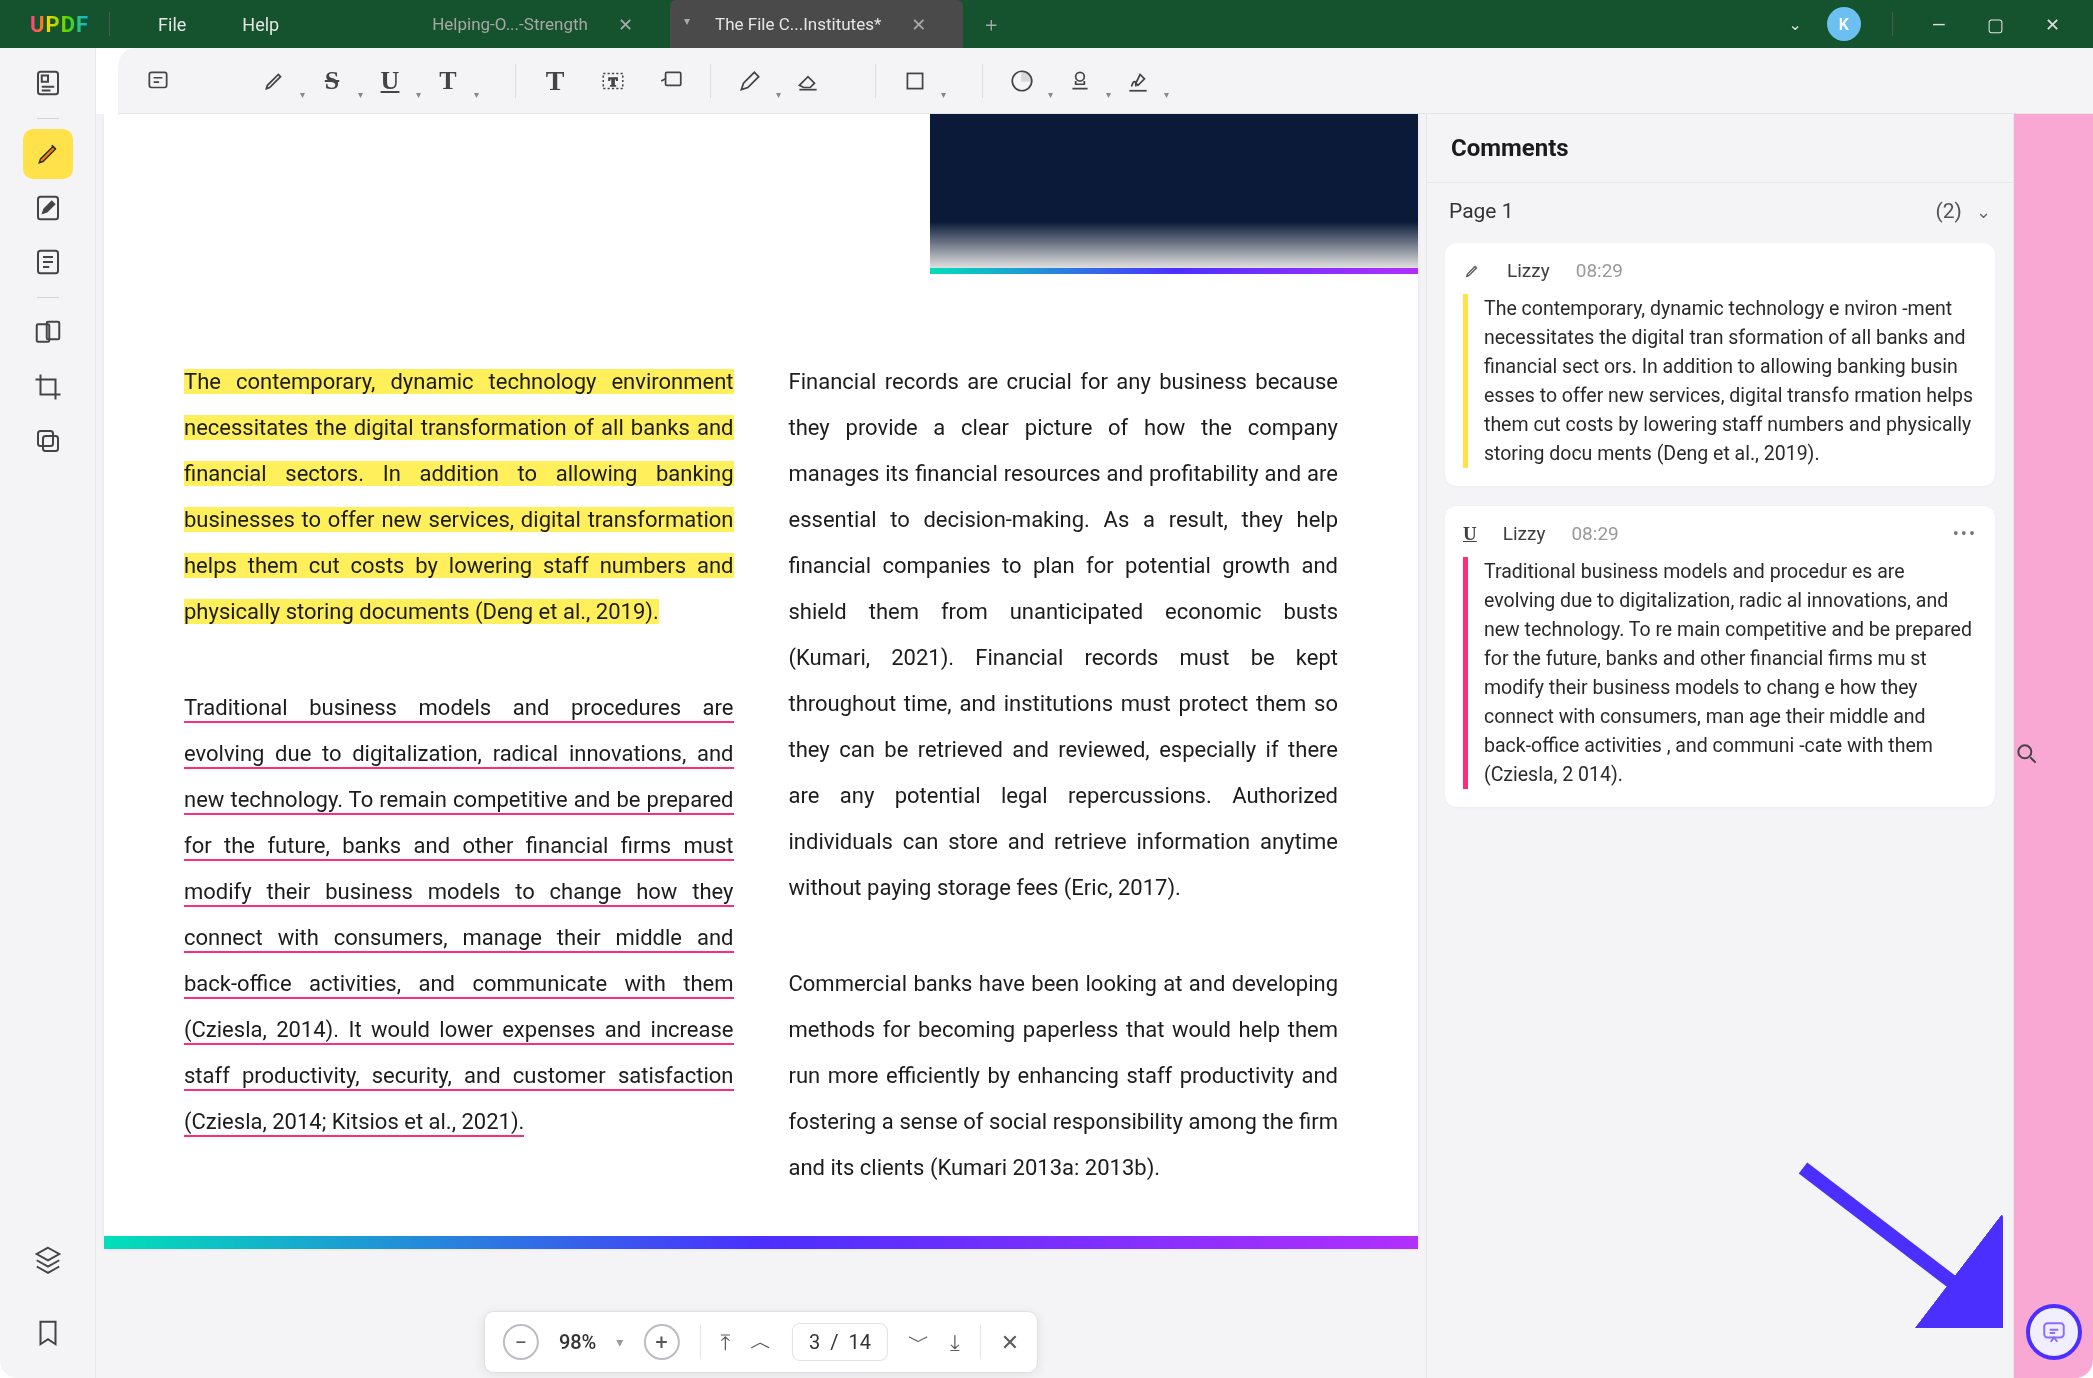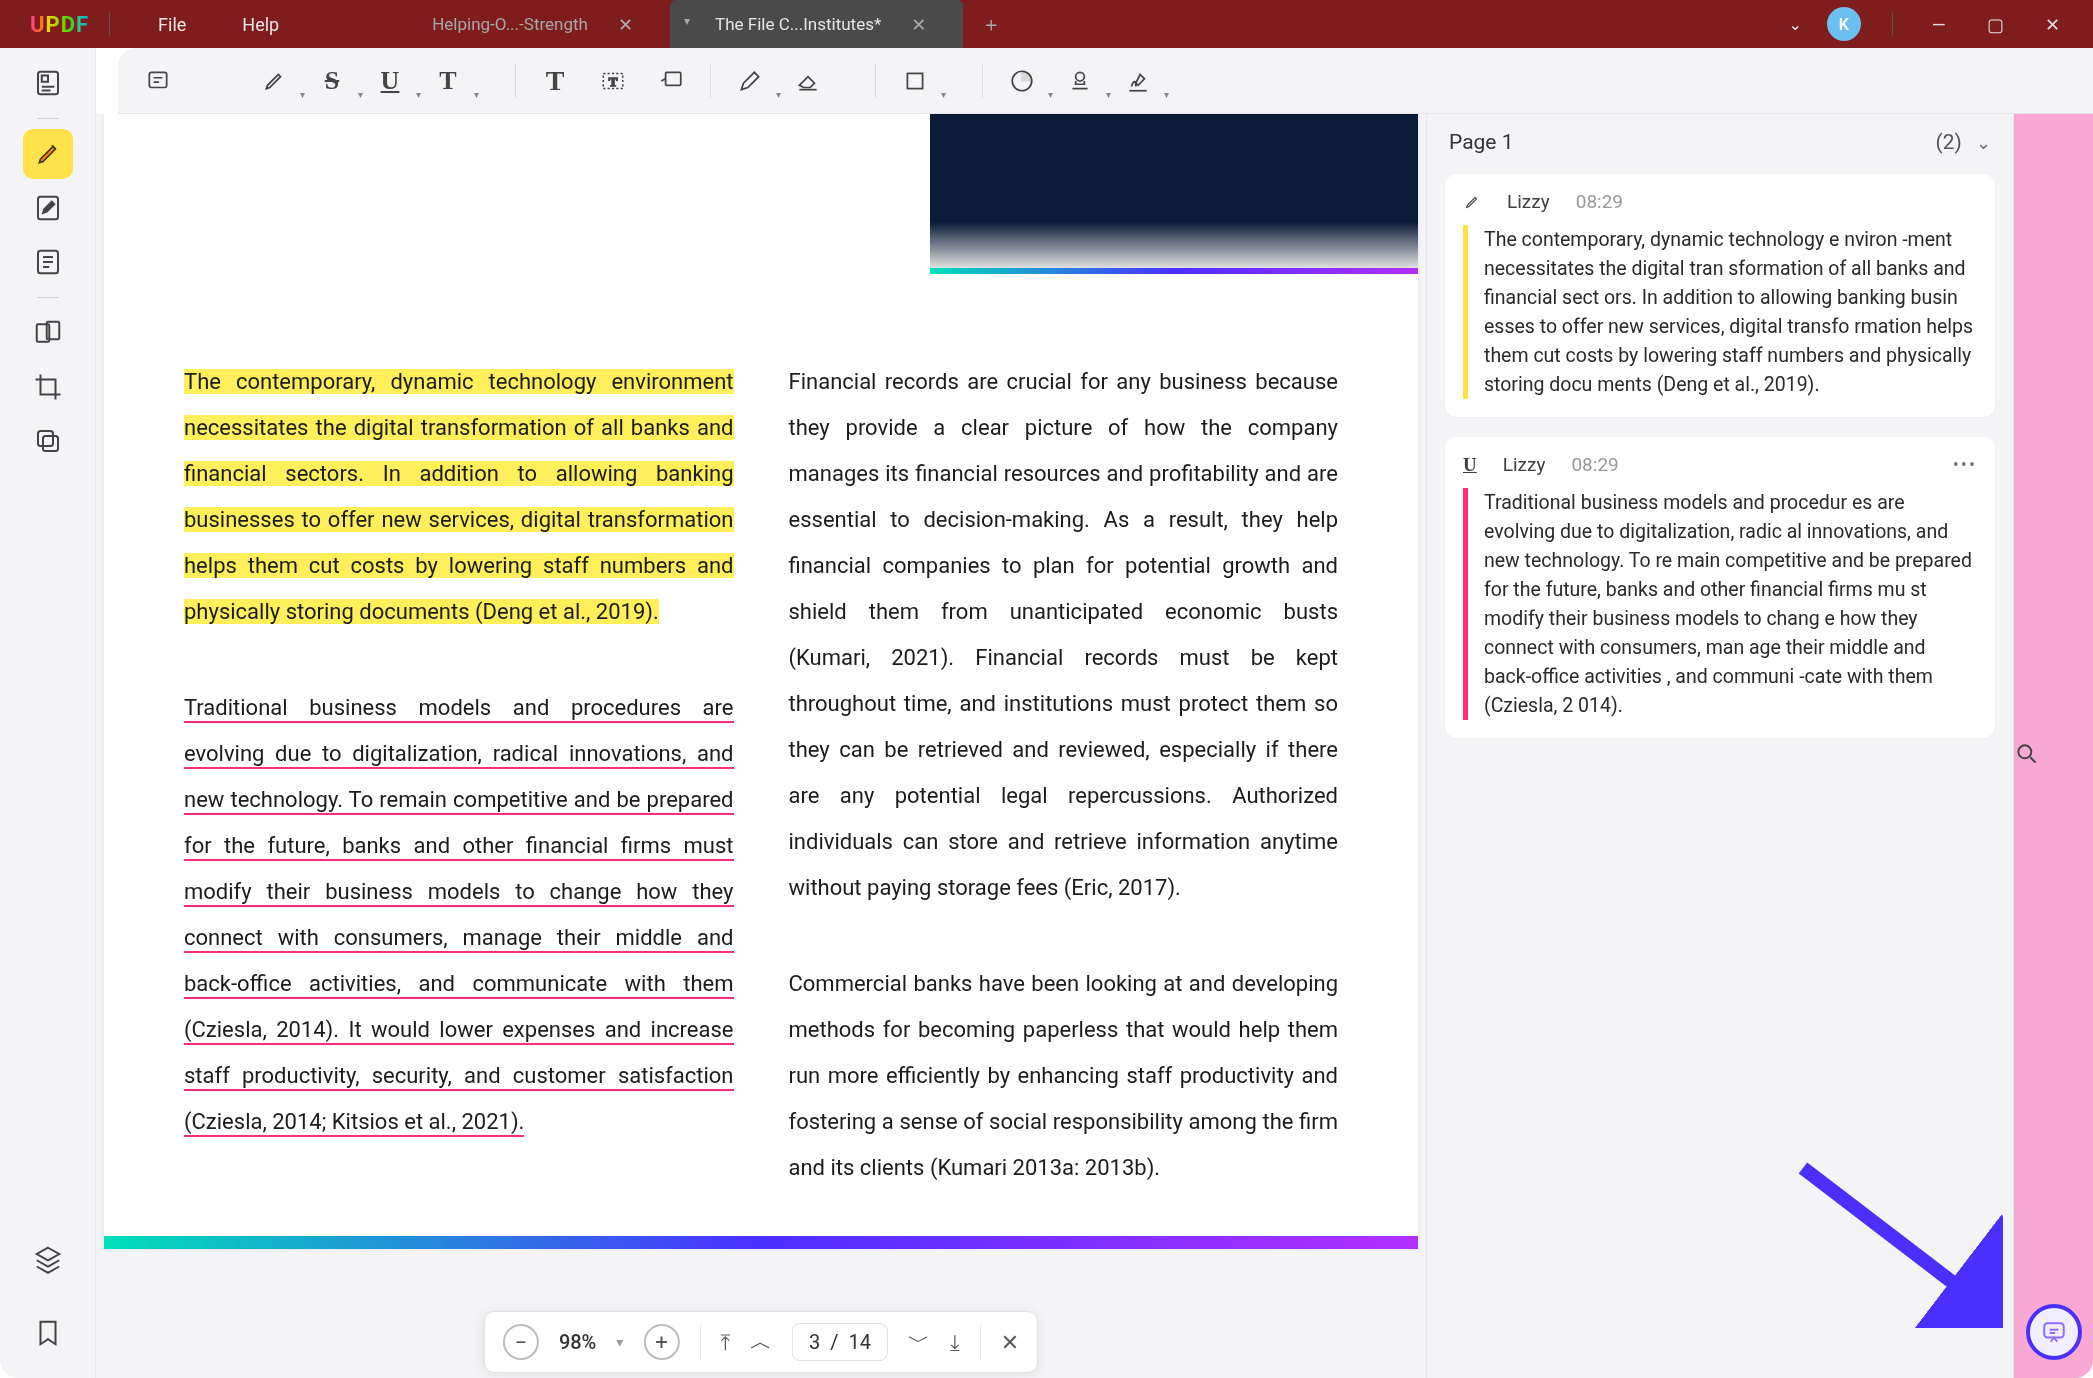--- a/index.html
+++ b/index.html
@@ -1,18 +1,18 @@
 <!DOCTYPE html>
 <html><head>
 <meta charset="utf-8">
 <style>
 * { margin: 0; padding: 0; box-sizing: border-box; }
 body { font-family: -apple-system, BlinkMacSystemFont, "Segoe UI", Roboto, sans-serif; background: #fff; overflow: hidden; width: 2093px; height: 1378px; }
 
-.titlebar { height: 48px; background: #7f1d1d; display: flex; align-items: center; color: #e5e5e5; }
+.titlebar { height: 48px; background: #14532d; display: flex; align-items: center; color: #e5e5e5; }
 .logo { margin-left: 30px; font-weight: 700; font-size: 22px; letter-spacing: 1px; }
 .logo .u { background: linear-gradient(90deg,#ff3b8e,#ff8a00); -webkit-background-clip: text; color: transparent; }
 .logo .pdf { background: linear-gradient(90deg,#ffd500,#52d900,#00b3ff); -webkit-background-clip: text; color: transparent; }
 .tb-sep { width:1px; height:24px; background:#555; margin:0 20px; }
 .menu-item { padding: 0 28px; font-size: 18px; cursor: pointer; }
 .tabs { display: flex; margin-left: 80px; height: 100%; align-items: center; }
 .tab { display: flex; align-items: center; height: 100%; padding: 0 37px 0 45px; font-size: 17px; color: #a7a7a7; position: relative; gap: 30px; }
 .tab.active { background: #4a4a4a; color: #e5e5e5; border-top-left-radius: 6px; border-top-right-radius: 6px; }
 .tab-close { font-size: 18px; color: #aaa; }
 .tab-add { margin-left: 18px; color: #aaa; font-size: 20px; }
@@ -289,20 +289,21 @@
             <span>3</span>&nbsp;&nbsp;<span>/</span>&nbsp;&nbsp;<span>14</span>
           </span>
           <span class="nav-ic">﹀</span>
           <span class="nav-ic">⤓</span>
           <div class="pt-sep"></div>
           <span class="nav-ic">✕</span>
         </div>
       </div>
 
       <div class="comments">
+        <div class="comments-hdr">Comments</div>
         <div class="page-section">
           <span>Page 1</span>
           <span class="count">(2)</span>
           <span class="chv">⌄</span>
         </div>
 
         <div class="comment-card">
           <div class="cc-hdr">
             <svg width="18" height="18" viewBox="0 0 24 24" fill="none" stroke="#555" stroke-width="1.8">
                 <path d="M5 19l3-1 10-10-2-2L6 16l-1 3z"></path>

